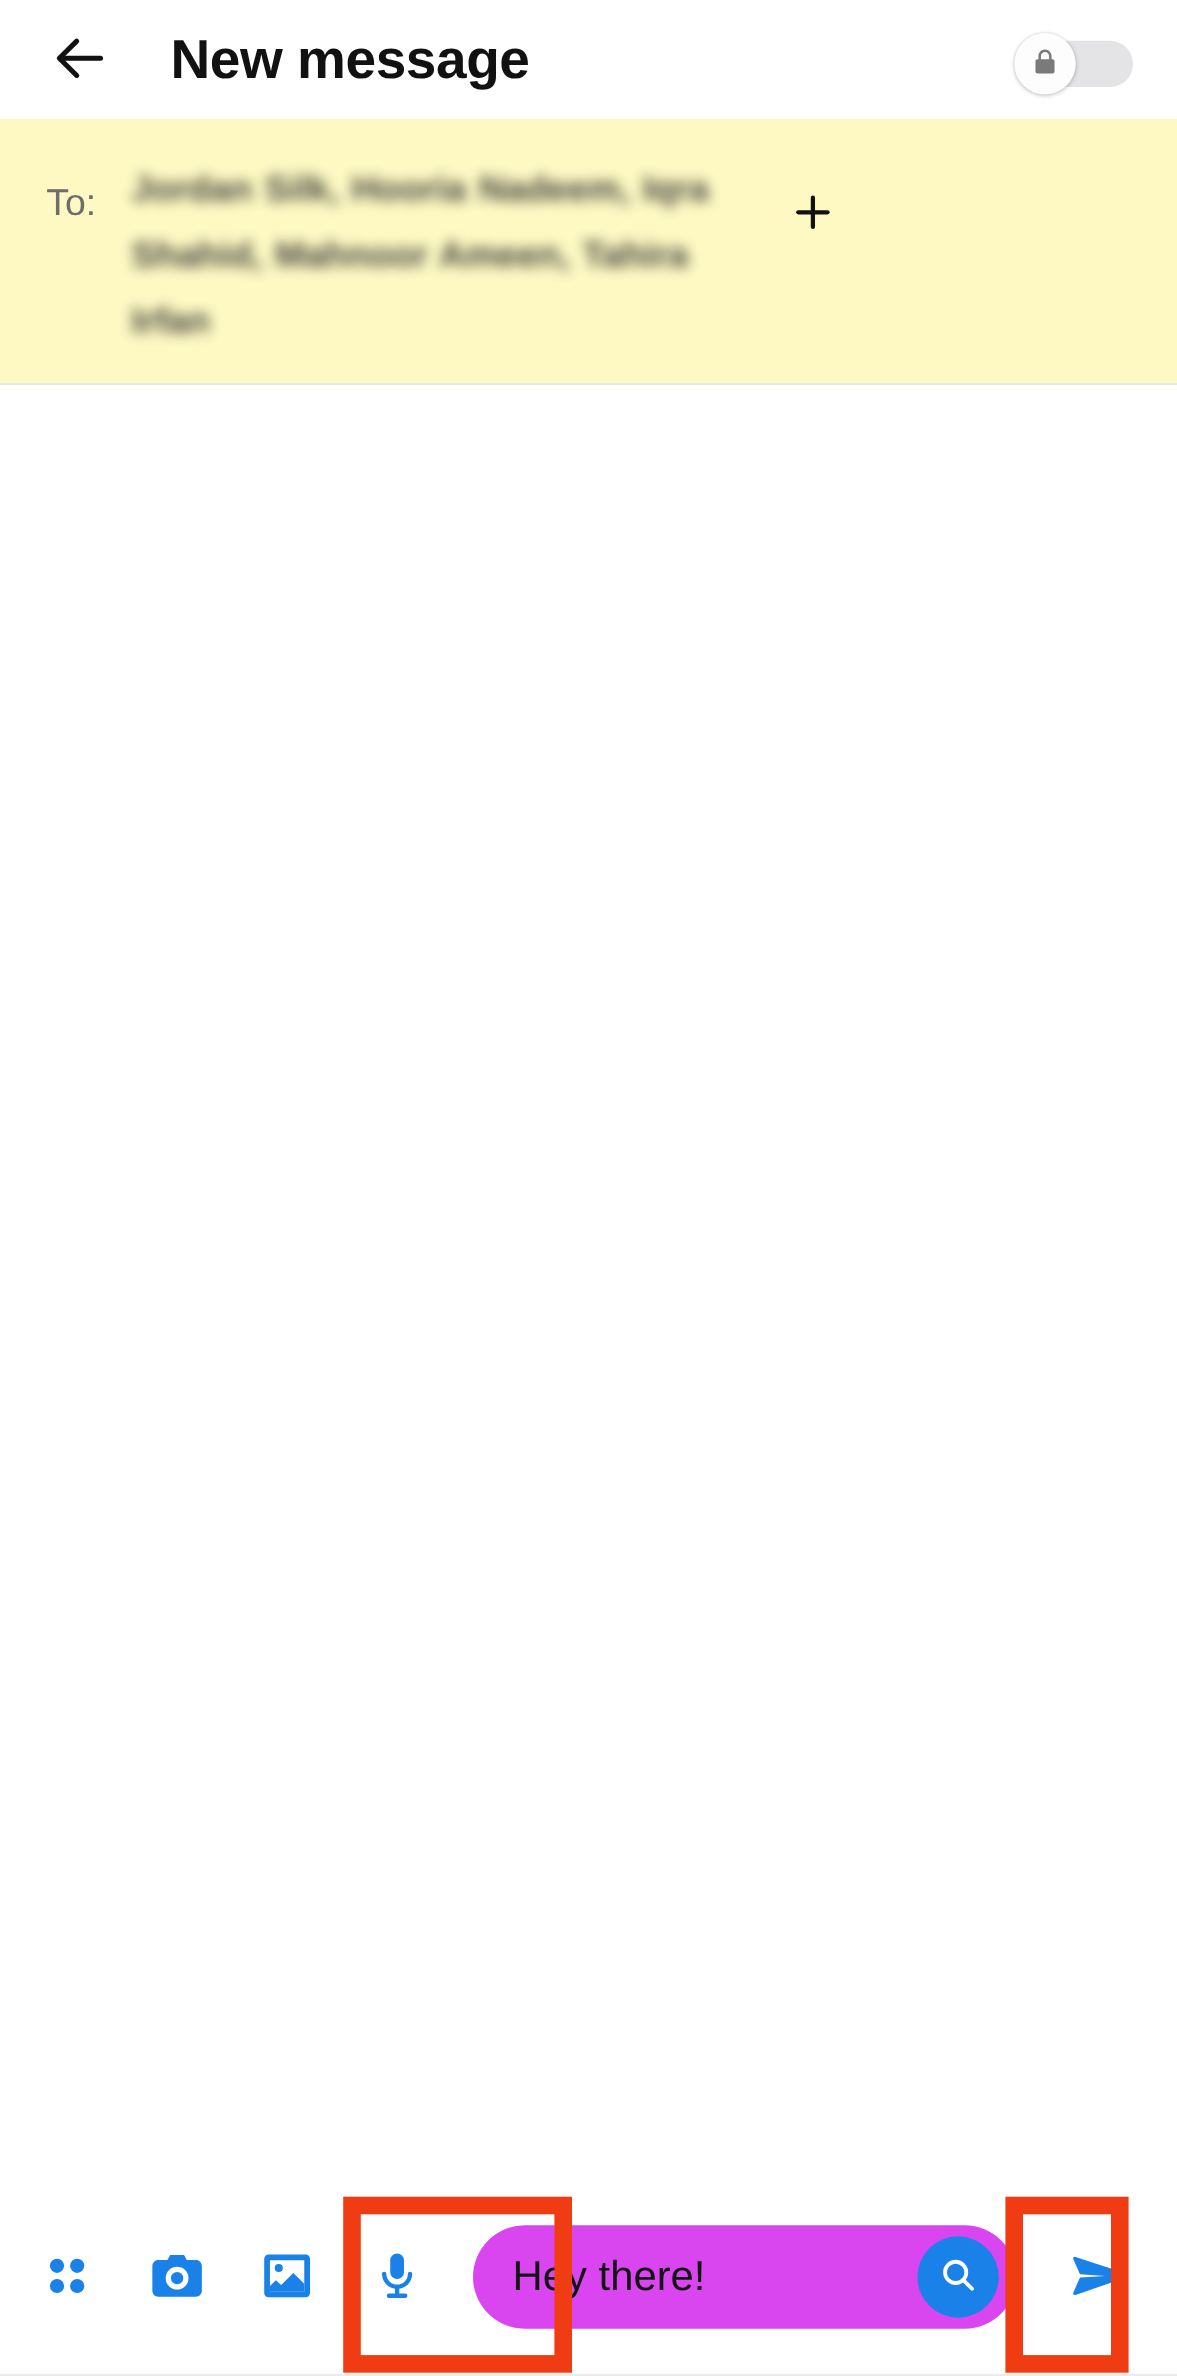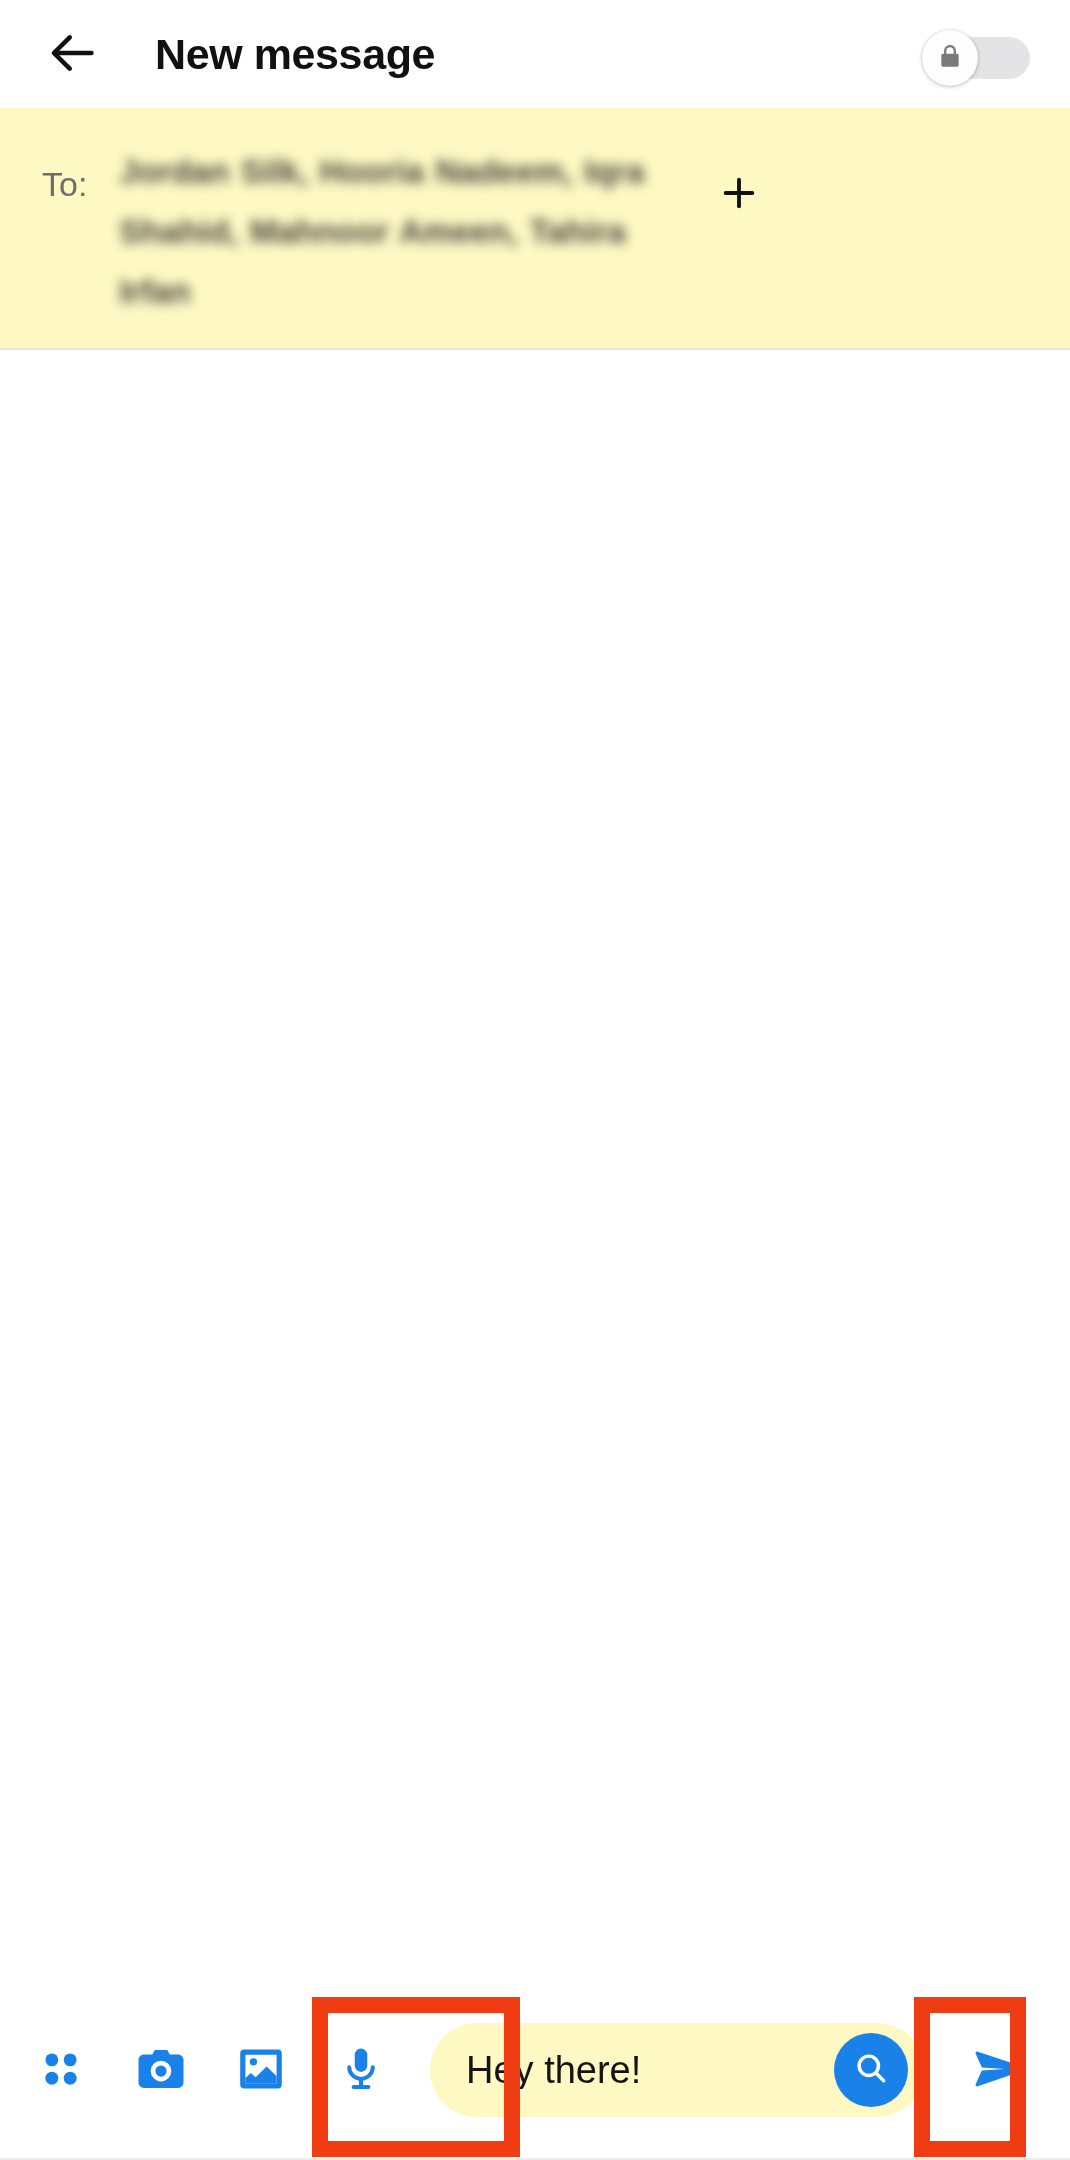--- a/index.html
+++ b/index.html
@@ -38,21 +38,21 @@
     display: flex;
     align-items: center;
     justify-content: center;
     flex: 0 0 86px;
     background: transparent;
     border: none;
     cursor: pointer;
   }
 
   .app-title {
-    font-size: 43px;
+    font-size: 50px;
     font-weight: bold;
     color: #111111;
     letter-spacing: -0.4px;
     margin-left: 39px;
     white-space: nowrap;
   }
 
   .spacer { flex: 1 1 auto; }
 
   
@@ -170,21 +170,21 @@
     background: transparent;
     border: none;
     cursor: pointer;
   }
 
   .input-wrap {
     position: relative;
     flex: 1 1 auto;
     height: 94px;
     margin: 0 12px 0 8px;
-    background: #fef9c3;
+    background: #d946ef;
     border-radius: 47px;
     display: flex;
     align-items: center;
     padding: 0 10px 0 36px;
     justify-content: flex-end;
   }
 
   .input-text {
     flex: 1 1 auto;
     font-size: 38px;

